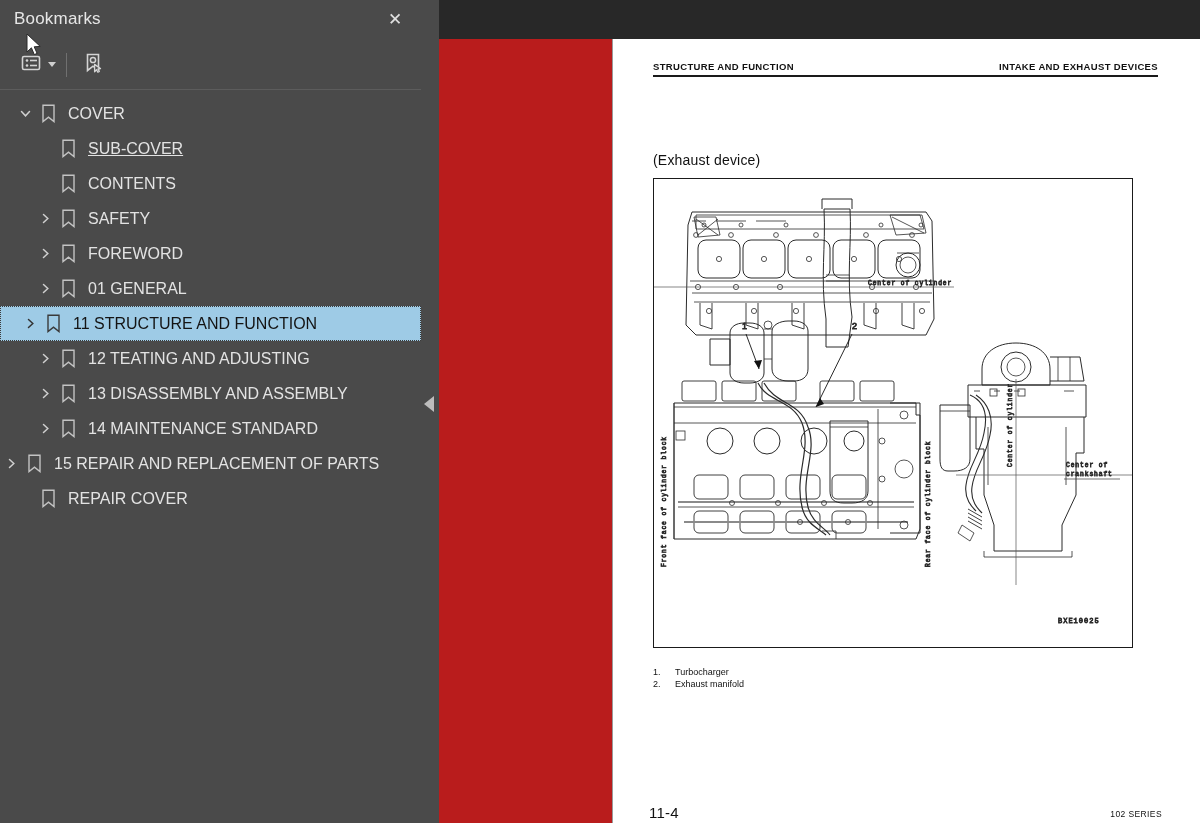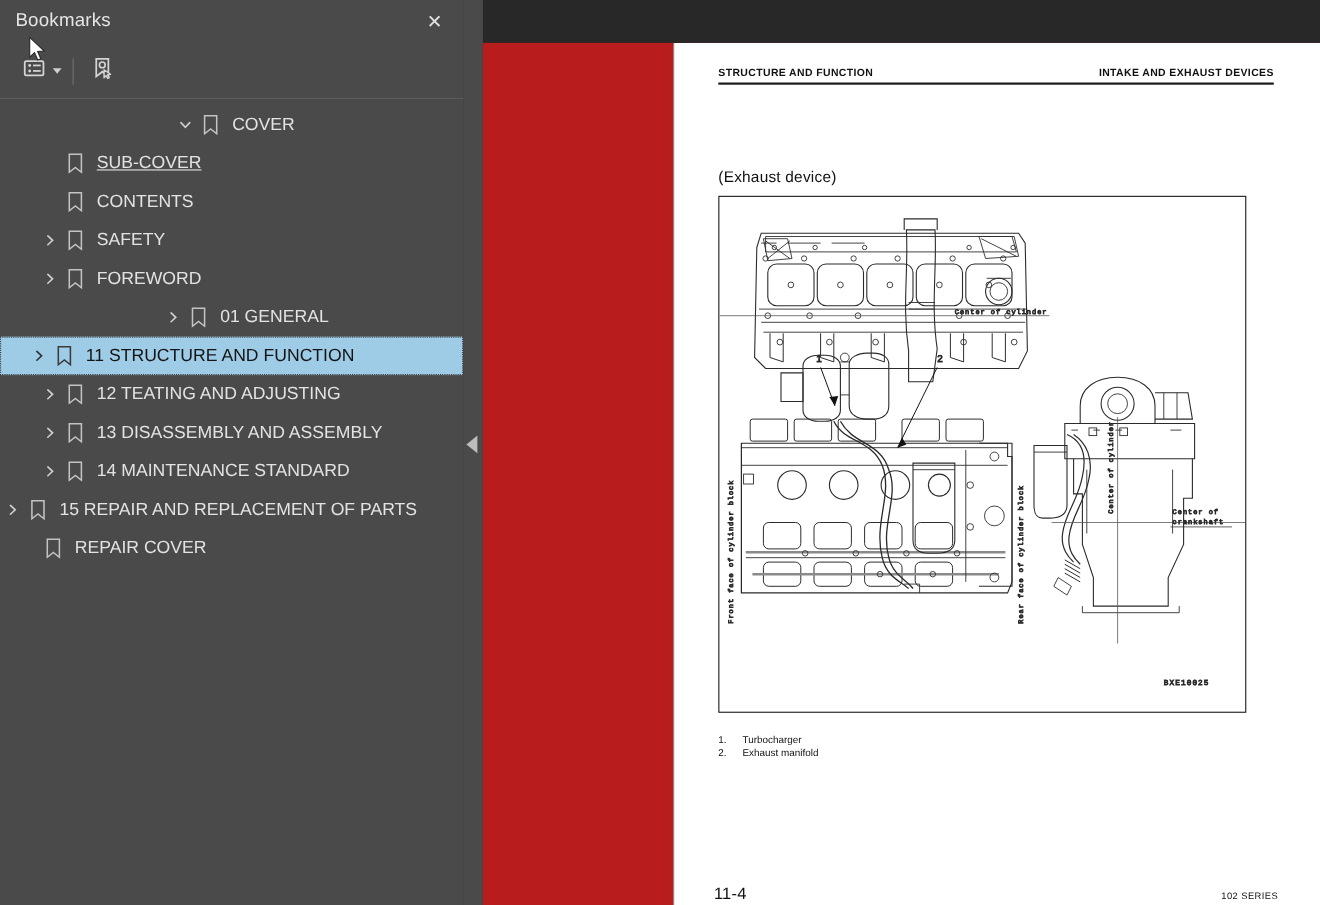--- a/index.html
+++ b/index.html
@@ -223,21 +223,21 @@
           <svg width="24" height="24" viewBox="0 0 24 24">
             <path d="M6.5 3.5 h11 v16 l-5.5 -4.3 l-5.5 4.3 z" fill="none" stroke="#d4d4d4" stroke-width="1.6"></path>
             <circle cx="12" cy="9" r="2.6" fill="none" stroke="#d4d4d4" stroke-width="1.5"></circle>
             <path d="M13.6 13.4 l0 7.4 l1.9 -2.1 l1.4 2.6 l1.4 -0.8 l-1.4 -2.5 l2.6 -0.4 z" fill="#4a4a4a" stroke="#d4d4d4" stroke-width="1.3" stroke-linejoin="round"></path>
           </svg>
         </span>
       </div>
     </div>
 
     <div id="tree">
-        <div class="row" style="padding-left: 14px; justify-content: center;">
+        <div class="row" style="padding-left: 14px;">
           <span class="twisty">
             <svg width="13" height="13" viewBox="0 0 13 13">
               <path d="M2.5 4.5 L6.5 8.8 L10.5 4.5" fill="none" stroke="#cfcfcf" stroke-width="1.5" stroke-linecap="round"></path>
             </svg>
           </span>
           <span class="bm-ico">
             <svg width="15" height="19" viewBox="0 0 15 19">
               <path d="M2 1.2 h11 v16.4 l-5.5 -4.4 l-5.5 4.4 z" fill="none" stroke="#c3c3c3" stroke-width="1.4"></path>
             </svg>
           </span>
@@ -280,34 +280,34 @@
               <path d="M4.5 2.5 L8.8 6.5 L4.5 10.5" fill="none" stroke="#cfcfcf" stroke-width="1.5" stroke-linecap="round"></path>
             </svg>
           </span>
           <span class="bm-ico">
             <svg width="15" height="19" viewBox="0 0 15 19">
               <path d="M2 1.2 h11 v16.4 l-5.5 -4.4 l-5.5 4.4 z" fill="none" stroke="#c3c3c3" stroke-width="1.4"></path>
             </svg>
           </span>
           <span class="label">FOREWORD</span>
         </div>
-        <div class="row" style="padding-left: 34px; justify-content: center;">
+        <div class="row" style="padding-left: 34px;">
           <span class="twisty">
             <svg width="13" height="13" viewBox="0 0 13 13">
               <path d="M4.5 2.5 L8.8 6.5 L4.5 10.5" fill="none" stroke="#cfcfcf" stroke-width="1.5" stroke-linecap="round"></path>
             </svg>
           </span>
           <span class="bm-ico">
             <svg width="15" height="19" viewBox="0 0 15 19">
               <path d="M2 1.2 h11 v16.4 l-5.5 -4.4 l-5.5 4.4 z" fill="none" stroke="#c3c3c3" stroke-width="1.4"></path>
             </svg>
           </span>
           <span class="label">01 GENERAL</span>
         </div>
-        <div class="row selected" style="padding-left: 24px;">
+        <div class="row selected" style="padding-left: 19px;">
           <span class="twisty">
             <svg width="13" height="13" viewBox="0 0 13 13">
               <path d="M4.5 2.5 L8.8 6.5 L4.5 10.5" fill="none" stroke="#333" stroke-width="1.5" stroke-linecap="round"></path>
             </svg>
           </span>
           <span class="bm-ico">
             <svg width="15" height="19" viewBox="0 0 15 19">
               <path d="M2 1.2 h11 v16.4 l-5.5 -4.4 l-5.5 4.4 z" fill="none" stroke="#3a3a3a" stroke-width="1.4"></path>
             </svg>
           </span>

